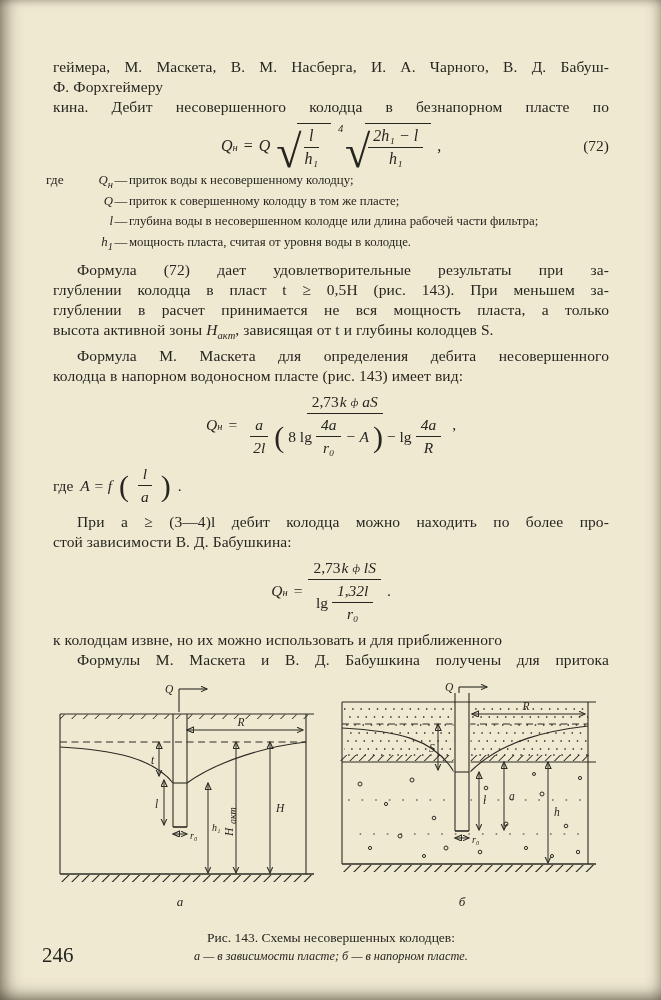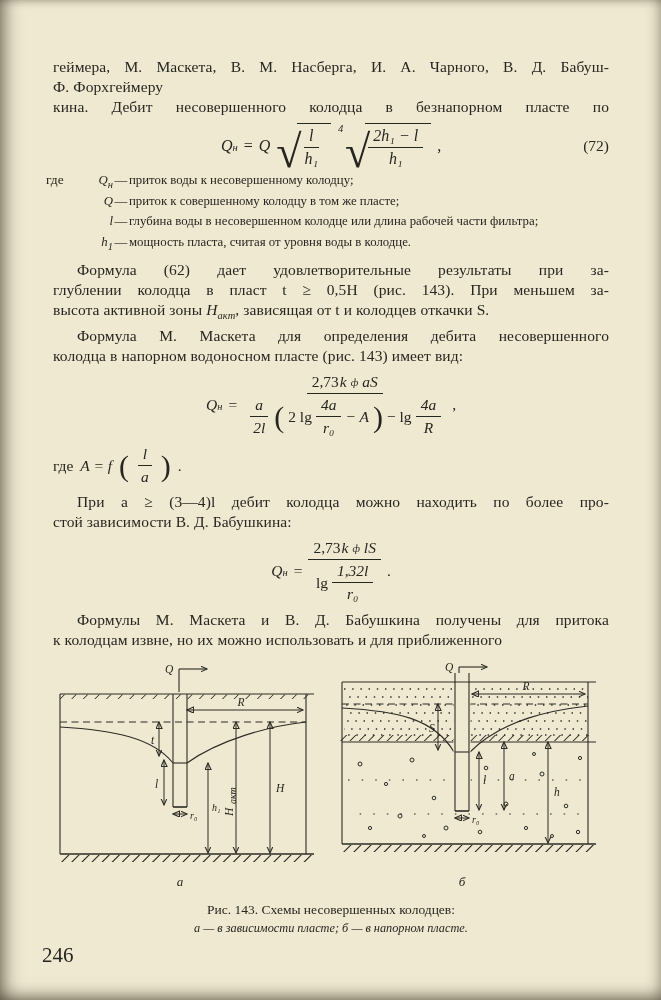--- a/index.html
+++ b/index.html
@@ -66,21 +66,21 @@
   .fig-svg .hatch { stroke-width: 7; stroke-dasharray: 1.6 8.5; }
   .fig-svg .hatch2 { stroke-width: 6; stroke-dasharray: 1.3 8; }
   .fig-svg .hatch3 { stroke-width: 4.5; stroke-dasharray: 1.1 10.5; }
   .fig-svg .spk { stroke-width: 1.3; stroke-dasharray: 1.4 6.8; }
   .fig-svg .dots { stroke-width: 1.2; stroke-dasharray: 1.6 12; }
   .fig-svg circle { stroke: #2b2b24; stroke-width: 1; fill: none; }
   .fig-svg text { font: italic 11.5px "Liberation Serif", serif; fill: #26261f; stroke: none; }
   .fig-svg .small { font-size: 10px; }
   .fig-svg .sublabel { font-size: 13px; }
   .wellbg { fill: #f0e9d2; stroke: none; }
-  .fig-caption { text-align: center; font-size: 13.5px; margin-top: 8px; }
+  .fig-caption { text-align: center; font-size: 13.5px; margin-top: 16px; }
   .fig-caption-sub { text-align: center; font-size: 12.3px; font-style: italic; margin-top: 3px; }
 
   .pageno { position: absolute; left: 42px; top: 943px; font-size: 21px; }
 </style>
 </head>
 <body>
 
 <div class="page">
   <div class="col">
 
@@ -141,23 +141,24 @@
         <span class="dtext">глубина воды в несовершенном колодце или длина рабочей части фильтра;</span>
       </div>
       <div class="defrow">
         <span class="dterm"><span>h</span><sub class="fs">1</sub></span>
         <span class="ddash">—</span>
         <span class="dtext">мощность пласта, считая от уровня воды в колодце.</span>
       </div>
     </div>
 
     <div class="para">
-      <div class="line ind">Формула (62) дает удовлетворительные результаты при за-</div>
+      <div class="line ind">Формула (72) дает удовлетворительные результаты при за-</div>
       <div class="line">глублении колодца в пласт t ≥ 0,5Н (рис. 143). При меньшем за-</div>
-      <div class="line last"><span>высота активной зоны </span><span class="it">Н</span><sub class="fs">акт</sub><span>, зависящая от t и колодцев откачки S.</span></div>
+      <div class="line">глублении в расчет принимается не вся мощность пласта, а только</div>
+      <div class="line last"><span>высота активной зоны </span><span class="it">Н</span><sub class="fs">акт</sub><span>, зависящая от t и глубины колодцев S.</span></div>
     </div>
 
     <div class="para">
       <div class="line ind">Формула М. Маскета для определения дебита несовершенного</div>
       <div class="line last">колодца в напорном водоносном пласте (рис. 143) имеет вид:</div>
     </div>
 
     <div class="fblock">
       <span class="lhsw">
           <span>Q</span>
@@ -170,21 +171,21 @@
             <span class="it" style="margin-left:-3px">k</span>
             <sub class="fs">ф</sub>
             <span class="it">aS</span>
         </span>
         <span class="den">
           <span class="frac">
               <span class="num">a</span>
               <span class="den">2l</span>
             </span>
           <span class="bigp">(</span>
-          <span class="rm">2 lg</span>
+          <span class="rm">8 lg</span>
           <span class="frac">
               <span class="num">4a</span>
               <span class="den">r₀</span>
             </span>
           <span class="it">− A</span>
           <span class="bigp">)</span>
           <span class="rm">− lg</span>
           <span class="frac">
               <span class="num">4a</span>
               <span class="den">R</span>
@@ -229,22 +230,22 @@
           <span class="frac">
               <span class="num">1,32l</span>
               <span class="den">r₀</span>
             </span>
         </span>
       </span>
       <span class="op">.</span>
     </div>
 
     <div class="para">
+      <div class="line last">к колодцам извне, но их можно использовать и для приближенного</div>
       <div class="line ind">Формулы М. Маскета и В. Д. Бабушкина получены для притока</div>
-      <div class="line last">к колодцам извне, но их можно использовать и для приближенного</div>
     </div>
 
     <div class="figure">
       <div class="diagrams">
 
         <svg class="fig-svg" width="268" height="238" viewBox="0 0 268 238">
           <defs>
             <marker id="arwA" orient="auto-start-reverse" markerUnits="userSpaceOnUse" markerWidth="8" markerHeight="7" refX="6.5" refY="3">
               <path d="M0,0 L6.5,3 L0,6 Z" fill="#2b2b24" stroke="none"></path>
             </marker>

